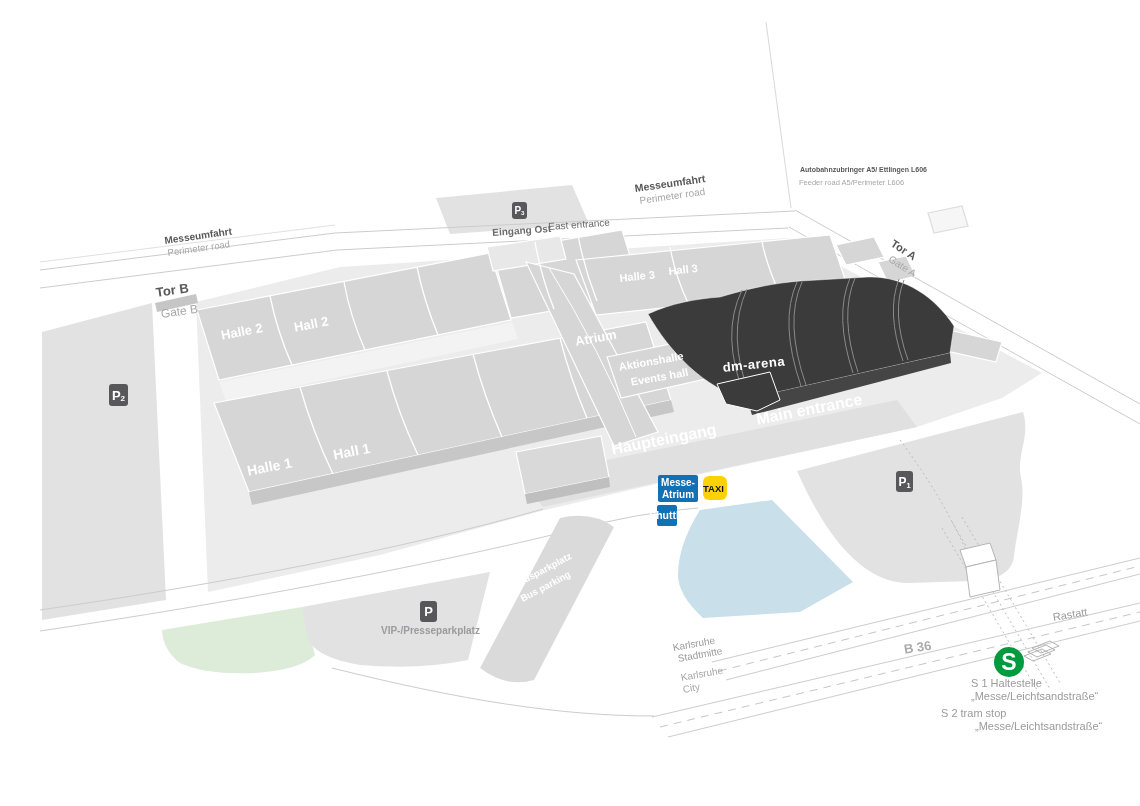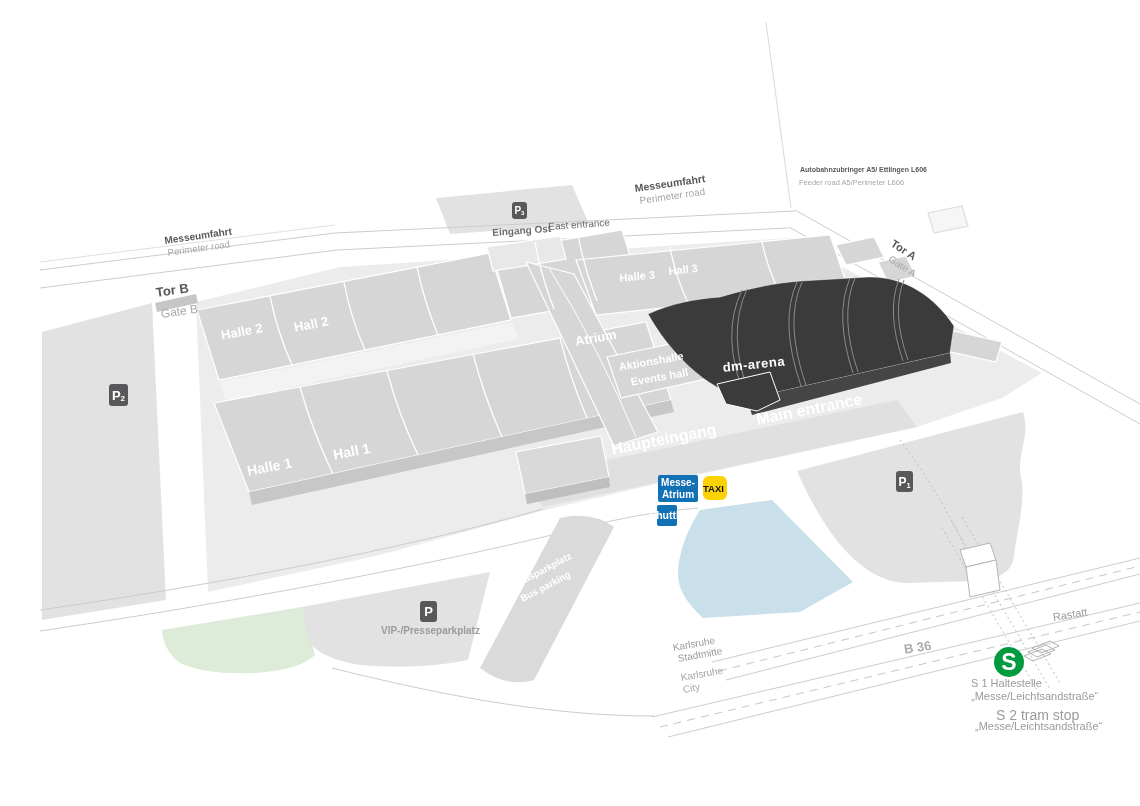--- a/index.html
+++ b/index.html
@@ -166,21 +166,21 @@
 <div class="lbl gy" style="left:672px;top:643px;font-size:10px;transform:rotate(-10deg)">Karlsruhe</div>
 <div class="lbl gy" style="left:677px;top:654px;font-size:10px;transform:rotate(-10deg)">Stadtmitte</div>
 <div class="lbl en" style="left:680px;top:673px;font-size:10px;transform:rotate(-10deg)">Karlsruhe</div>
 <div class="lbl en" style="left:682px;top:685px;font-size:10px;transform:rotate(-10deg)">City</div>
 
 <div class="lbl" style="left:903px;top:643px;font-size:13px;font-weight:bold;color:#ababad;transform:rotate(-9deg)">B 36</div>
 <div class="lbl gy" style="left:1052px;top:612px;font-size:11px;transform:rotate(-9deg)">Rastatt</div>
 
 <div class="lbl gy" style="left:971px;top:678px;font-size:11px">S 1 Haltestelle</div>
 <div class="lbl gy" style="left:971px;top:691px;font-size:11px">„Messe/Leichtsandstraße“</div>
-<div class="lbl gy" style="left:996px;top:708px;font-size:14px">S 2 tram stop</div>
+<div class="lbl gy" style="left:941px;top:708px;font-size:11px">S 2 tram stop</div>
 <div class="lbl gy" style="left:975px;top:721px;font-size:11px">„Messe/Leichtsandstraße“</div>
 
 <div class="pbadge" style="left:109px;top:384px;width:19px;height:22px;font-size:13px">
       <span>P</span>
       <sub>2</sub>
     </div>
 <div class="pbadge" style="left:512px;top:202px;width:15px;height:17px;font-size:10px">
       <span>P</span>
       <sub>3</sub>
     </div>

